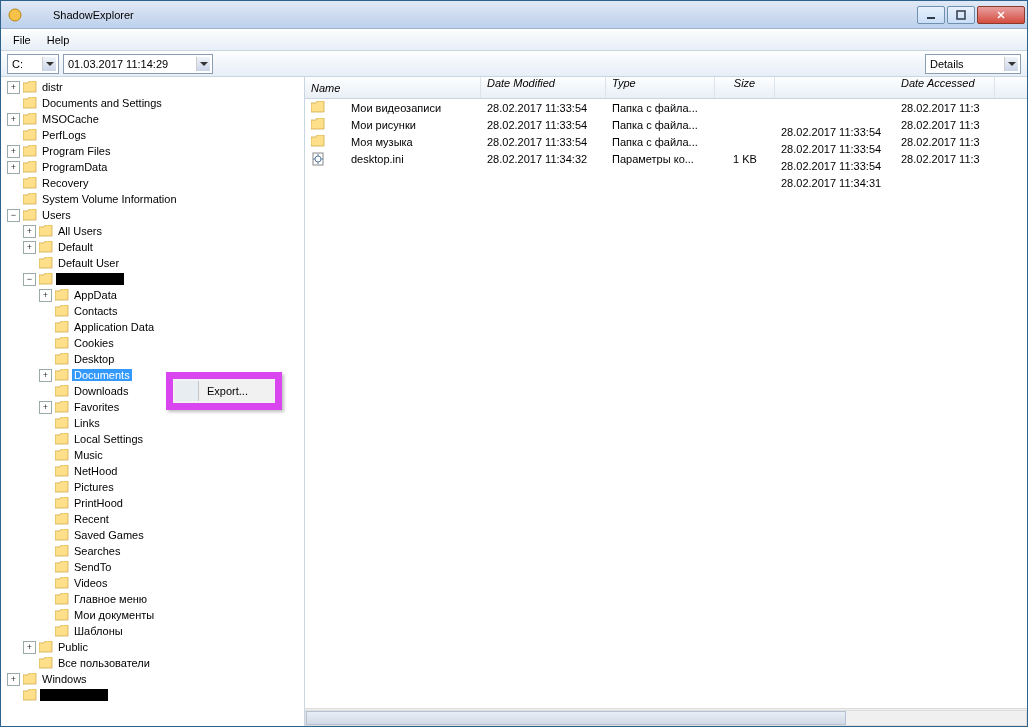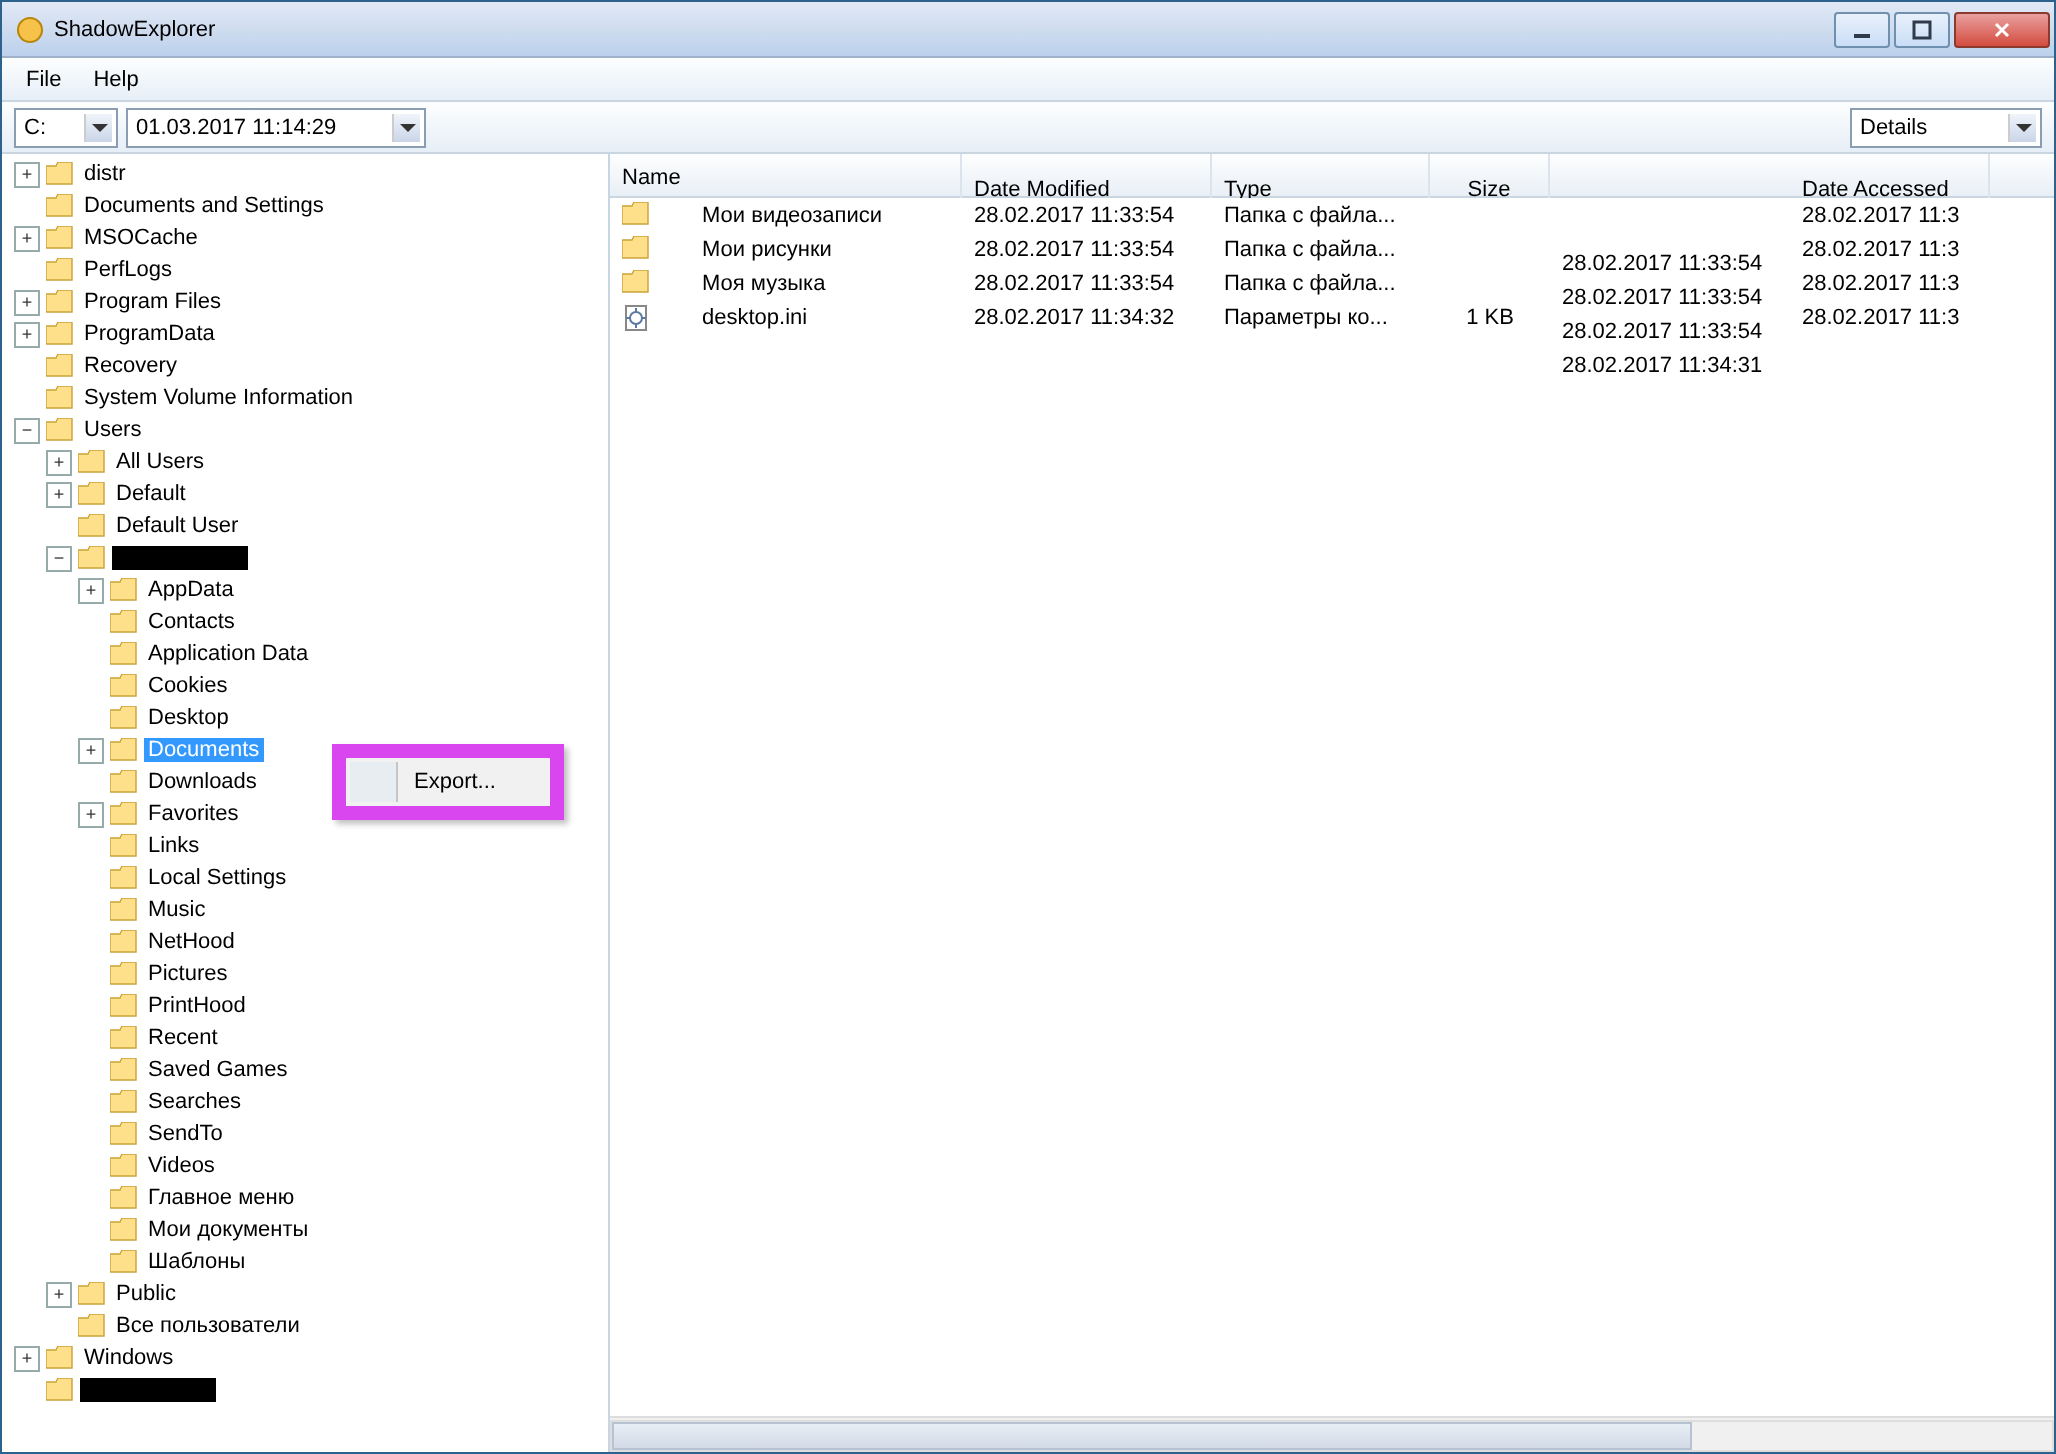--- a/index.html
+++ b/index.html
@@ -1,20 +1,20 @@
 <!DOCTYPE html>
 <html><head>
 <meta charset="utf-8">
 <style>
 * { box-sizing: border-box; font-family: Tahoma, sans-serif; font-size: 11px; }
 body { margin: 0; overflow: hidden; background: #fff; }
 .window { width: 1028px; height: 727px; border: 1px solid #2c628b; display: flex; flex-direction: column; background: #fff; }
 .titlebar { height: 28px; background: linear-gradient(to bottom, #e1e9f6 0%, #cfdcef 50%, #bcd1ed 100%); display: flex; align-items: center; padding: 0 2px 0 6px; border-bottom: 1px solid #a0b2c9; }
 .titlebar-icon { width: 16px; height: 16px; margin-right: 4px; }
-.titlebar-text { flex: 1; color: #000; }
+.titlebar-text { flex: 1; color: #000; margin-left: 26px; }
 .win-controls { display: flex; gap: 2px; }
 .win-btn { width: 28px; height: 18px; border: 1px solid #7090b0; border-radius: 2px; display: flex; align-items: center; justify-content: center; cursor: default; }
 .win-btn.min, .win-btn.max { background: linear-gradient(to bottom, #e8f1fb, #cadef7); }
 .win-btn.close { width: 48px; background: linear-gradient(to bottom, #e9a0a0, #d44c3f); border-color: #8b3a2e; }
 .win-btn svg { width: 10px; height: 10px; }
 .menubar { height: 22px; background: linear-gradient(to bottom, #fdfefe, #e6eef7); display: flex; align-items: center; padding: 0 4px; border-bottom: 1px solid #cad5e2; }
 .menu-item { padding: 2px 8px; cursor: default; }
 .toolbar { height: 26px; background: linear-gradient(to bottom, #fdfefe, #e6eef7); display: flex; align-items: center; padding: 2px 6px; border-bottom: 1px solid #cad5e2; gap: 4px; }
 .dropdown { height: 20px; border: 1px solid #8a9db2; background: #fff; display: flex; align-items: center; padding: 0 2px 0 4px; }
 .dropdown-text { flex: 1; }
@@ -30,21 +30,21 @@
 .tree-row { display: flex; align-items: center; height: 16px; white-space: nowrap; cursor: default; }
 .expander { width: 13px; height: 13px; border: 1px solid #9aa; display: inline-flex; align-items: center; justify-content: center; margin-right: 2px; font-size: 9px; line-height: 1; color: #333; background: #fff; }
 .expander.empty { border: none; }
 .folder-icon { width: 14px; height: 12px; margin: 0 3px 0 1px; display: inline-block; }
 .folder-icon svg { width: 14px; height: 12px; display: block; }
 .tree-label { padding: 0 2px; }
 .tree-label.selected { background: #3399ff; color: #fff; }
 .tree-label.redacted { background: #000; color: #000; width: 68px; height: 12px; display: inline-block; }
 .file-panel { flex: 1; display: flex; flex-direction: column; overflow: hidden; }
 .list-header { height: 22px; display: flex; background: linear-gradient(#fdfefe, #e9eff6); border-bottom: 1px solid #cad5e2; }
-.col-h { border-right: 1px solid #dbe3ec; padding: 12px 6px; overflow: hidden; white-space: nowrap; cursor: default; }
+.col-h { border-right: 1px solid #dbe3ec; padding: 0 6px; overflow: hidden; white-space: nowrap; cursor: default; font-style: italic; }
 .list-body { flex: 1; overflow: auto; position: relative; background: #fff; }
 .file-row { display: flex; height: 17px; align-items: center; }
 .cell { padding: 0 6px; overflow: hidden; white-space: nowrap; text-overflow: ellipsis; gap: 24px; }
 .row-icon { width: 14px; height: 14px; margin-right: 2px; display: inline-block; flex-shrink: 0; }
 .col-name { width: 176px; display:flex; align-items:center; }
 .col-mod { width: 125px; }
 .col-type { width: 109px; }
 .col-size { width: 60px; text-align: center; }
 .col-created { width: 120px; margin-top: 48px; }
 .col-accessed { width: 100px; }

